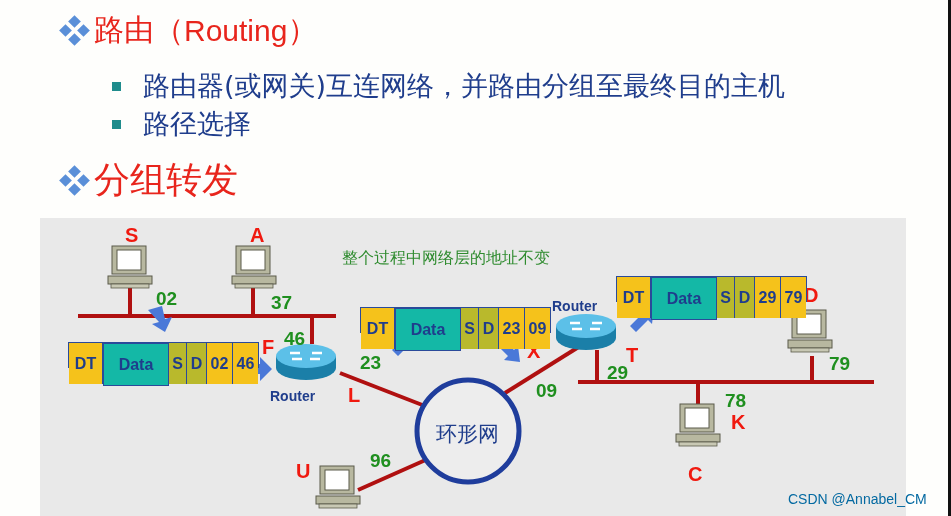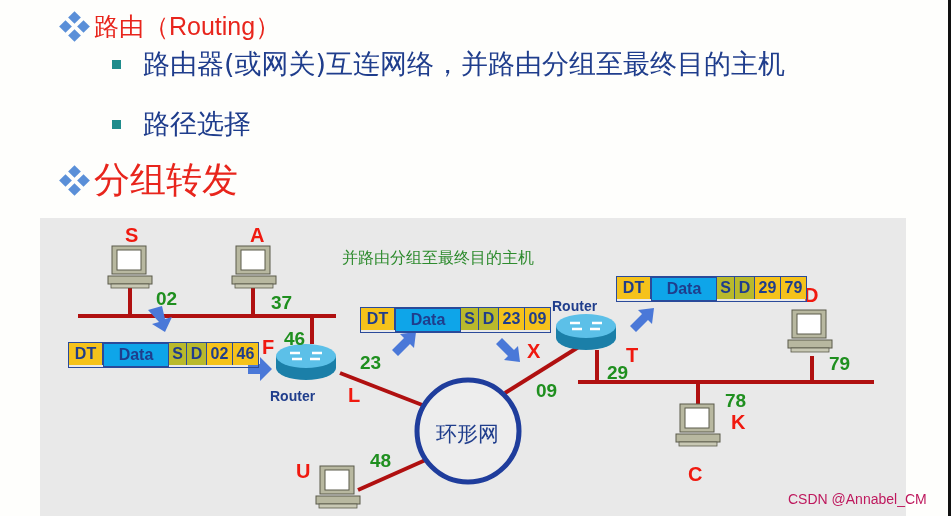--- a/index.html
+++ b/index.html
@@ -1,59 +1,59 @@
 <!DOCTYPE html>
 <html><head>
 <meta charset="utf-8">
 <style>
   html,body{margin:0;padding:0;}
   body{width:951px;height:516px;overflow:hidden;background:#fefefc;position:relative;font-family:"DejaVu Sans",sans-serif;}
   .right-edge{position:absolute;left:948px;top:0;width:3px;height:516px;background:#111;}
-  .h1{position:absolute;font-size:25px;color:#e8251c;white-space:nowrap;display:flex;align-items:center;}
+  .h1{position:absolute;font-size:30px;color:#e8251c;white-space:nowrap;display:flex;align-items:center;}
   .h1 .bold{font-family:"Liberation Sans",sans-serif;font-weight:normal;}
   .diamond{display:inline-block;width:30px;height:30px;position:relative;margin-right:4px;}
   .diamond i{position:absolute;width:9px;height:9px;background:#5a8fd8;transform:rotate(45deg);}
   .bullet{position:absolute;font-size:27px;color:#1f3d8c;white-space:nowrap;display:flex;align-items:center;}
   .sq{display:inline-block;width:9px;height:9px;background:#1f8c8c;margin-right:22px;}
   .panel{position:absolute;left:40px;top:218px;width:866px;height:298px;background:#e9e9e9;}
   svg{position:absolute;left:0;top:0;}
   .lbl{position:absolute;font-family:"Liberation Sans",sans-serif;font-weight:bold;white-space:nowrap;}
   .red{color:#f0190f;font-size:20px;}
   .green{color:#1f8f1f;font-size:19px;}
   .router-lbl{color:#1f3d8c;font-size:14px;}
   .note{position:absolute;color:#2e8b2e;font-size:16px;white-space:nowrap;}
   .ring-lbl{position:absolute;color:#1f3d8c;font-size:21px;white-space:nowrap;}
   .pkt{position:absolute;display:flex;height:24px;border:1px solid #2a4a9a;font-family:"Liberation Sans",sans-serif;font-weight:bold;font-size:16px;color:#1f3d8c;}
-  .pkt span{display:flex;align-items:center;justify-content:center;border-right:1px solid #2a4a9a;height:22px;}
+  .pkt span{display:flex;align-items:center;justify-content:center;border-right:1px solid #2a4a9a;height:41px;}
   .pkt span:last-child{border-right:none;}
   .c-dt{background:#f5c21b;width:33px;}
-  .c-data{background:#0ea5e9;width:64px;border:1px solid #2a4a9a;}
+  .c-data{background:#14b8a6;width:64px;border:1px solid #2a4a9a;}
   .c-s{background:#b9b92c;width:17px;}
   .c-d{background:#b9b92c;width:19px;}
   .c-a{background:#f5c21b;width:25px;}
-  .watermark{position:absolute;left:788px;top:491px;font-family:"Liberation Sans",sans-serif;font-size:14px;color:#be185d;white-space:nowrap;}
+  .watermark{position:absolute;left:788px;top:491px;font-family:"Liberation Sans",sans-serif;font-size:14px;color:#0369a1;white-space:nowrap;}
 </style>
 </head>
 <body>
 
 <div class="right-edge"></div>
 
 <div class="h1" style="left:60px;top:10px;">
   <span class="diamond">
       <i style="left:10px;top:1px"></i>
       <i style="left:1px;top:10px"></i>
       <i style="left:19px;top:10px"></i>
       <i style="left:10px;top:19px"></i>
     </span>
   <span>路由（</span>
     <span class="bold">Routing</span>
     <span>）</span>
 </div>
 
-<div class="bullet" style="left:112px;top:46px;">
+<div class="bullet" style="left:112px;top:68px;">
   <span class="sq"></span>
   <span>路由器(或网关)互连网络，并路由分组至最终目的主机</span>
 </div>
 <div class="bullet" style="left:112px;top:106px;">
   <span class="sq"></span>
   <span>路径选择</span>
 </div>
 
 <div class="h1" style="left:60px;top:156px;font-size:36px;">
   <span class="diamond">
@@ -112,21 +112,21 @@
     <use href="#router" x="236" y="126"></use>
     <use href="#router" x="516" y="96"></use>
 
     <path d="M108 92 l14 -4 l3 13 l7 -2 l-7 15 l-13 -8 l7 -2 z" fill="#4a78d8"></path>
     <path d="M208 146 h12 v-7 l12 12 l-12 12 v-7 h-12 z" fill="#4a78d8"></path>
     <path d="M352 132 l12 -12 l-4 -4 l16 -2 l-2 16 l-4 -4 l-12 12 z" fill="#4a78d8"></path>
     <path d="M462 120 l12 12 l4 -4 l2 16 l-16 -2 l4 -4 l-12 -12 z" fill="#4a78d8"></path>
     <path d="M590 108 l12 -12 l-4 -4 l16 -2 l-2 16 l-4 -4 l-12 12 z" fill="#4a78d8"></path>
   </svg>
 
-  <div class="note" style="left:302px;top:30px;">并路由分组至最终目的主机</div>
+  <div class="note" style="left:302px;top:30px;">整个过程中网络层的地址不变</div>
 
   <div class="lbl red" style="left:85px;top:6px;">S</div>
   <div class="lbl green" style="left:116px;top:70px;">02</div>
   <div class="lbl red" style="left:210px;top:6px;">A</div>
   <div class="lbl green" style="left:231px;top:74px;">37</div>
 
   <div class="lbl green" style="left:244px;top:110px;">46</div>
   <div class="lbl red" style="left:222px;top:118px;">F</div>
   <div class="lbl green" style="left:320px;top:134px;">23</div>
   <div class="lbl red" style="left:308px;top:166px;">L</div>
@@ -139,21 +139,21 @@
   <div class="lbl green" style="left:567px;top:144px;">29</div>
 
   <div class="lbl red" style="left:764px;top:66px;">D</div>
   <div class="lbl green" style="left:789px;top:135px;">79</div>
 
   <div class="lbl green" style="left:685px;top:172px;text-align:center;">78</div>
   <div class="lbl red" style="left:691px;top:193px;">K</div>
   <div class="lbl red" style="left:648px;top:245px;">C</div>
 
   <div class="lbl red" style="left:256px;top:242px;">U</div>
-  <div class="lbl green" style="left:330px;top:232px;">48</div>
+  <div class="lbl green" style="left:330px;top:232px;">96</div>
 
   <div class="ring-lbl" style="left:396px;top:202px;">环形网</div>
 
   <div class="pkt" style="left:28px;top:124px;">
     <span class="c-dt">DT</span>
     <span class="c-data">Data</span>
     <span class="c-s">S</span>
     <span class="c-d">D</span>
     <span class="c-a">02</span>
     <span class="c-a">46</span>

